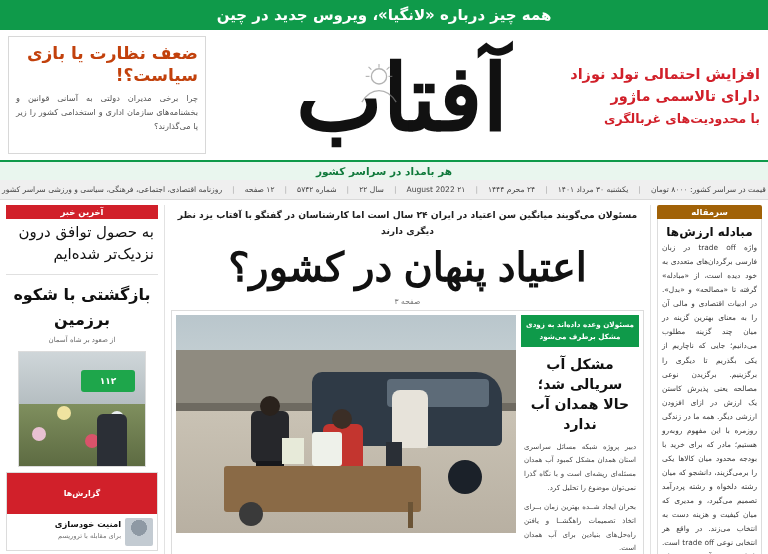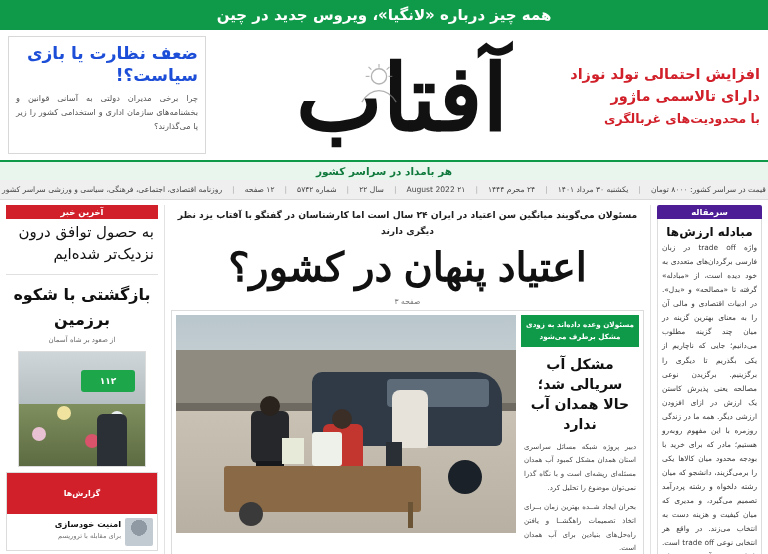--- a/index.html
+++ b/index.html
@@ -34,21 +34,21 @@
   }
   .mh-left, .mh-right { width: 214px; padding: 6px 8px; }
   .mh-center { flex:1; position:relative; }
 
   .redbox {
     border: 1px solid #d8d8d8;
     padding: 6px 7px 7px 7px;
     height: 100%;
   }
   .redbox h3 {
-    margin:0 0 4px 0; color:#1d4ed8; font-size: 17px; line-height:1.28;
+    margin:0 0 4px 0; color:#c2410c; font-size: 17px; line-height:1.28;
     font-weight: bold; text-align:right;
   }
   .redbox p {
     margin:0; color:#555; font-size: 8.2px; line-height: 1.75; text-align: justify;
   }
   .mh-right-inner { height:100%; display:flex; flex-direction:column; justify-content:center; }
   .mh-right-inner h3 {
     margin:0; color:#d1202a; font-size: 14.5px; line-height:1.5; font-weight:bold; text-align:right;
   }
   .mh-right-inner .small {
@@ -82,21 +82,21 @@
   
   .body {
     display:flex; height: 372px; padding: 5px 6px 0 6px; gap: 6px;
   }
   .col-right { width: 105px; }
   .col-main  { flex: 1; }
   .col-left  { width: 152px; }
 
   
   .op-head {
-    background:#4c1d95; color:#fff; font-size:8.5px; font-weight:bold;
+    background:#a16207; color:#fff; font-size:8.5px; font-weight:bold;
     text-align:center; padding:2px 0; border-radius:2px 2px 0 0;
   }
   .op-box { border:1px solid #dcdcdc; border-top:none; padding:4px; }
   .op-title { text-align:center; font-size:12px; font-weight:bold; color:#111; line-height:1.5; }
   .op-author { display:flex; align-items:center; gap:4px; margin:5px 0 4px 0; }
   .op-author .av {
     width:26px;height:26px;border-radius:50%;background:#c9ced6;
     background-image:radial-gradient(circle at 50% 34%, #8c96a3 0 38%, transparent 39%),
                      radial-gradient(ellipse at 50% 105%, #8c96a3 0 55%, transparent 56%);
     flex:0 0 auto;

